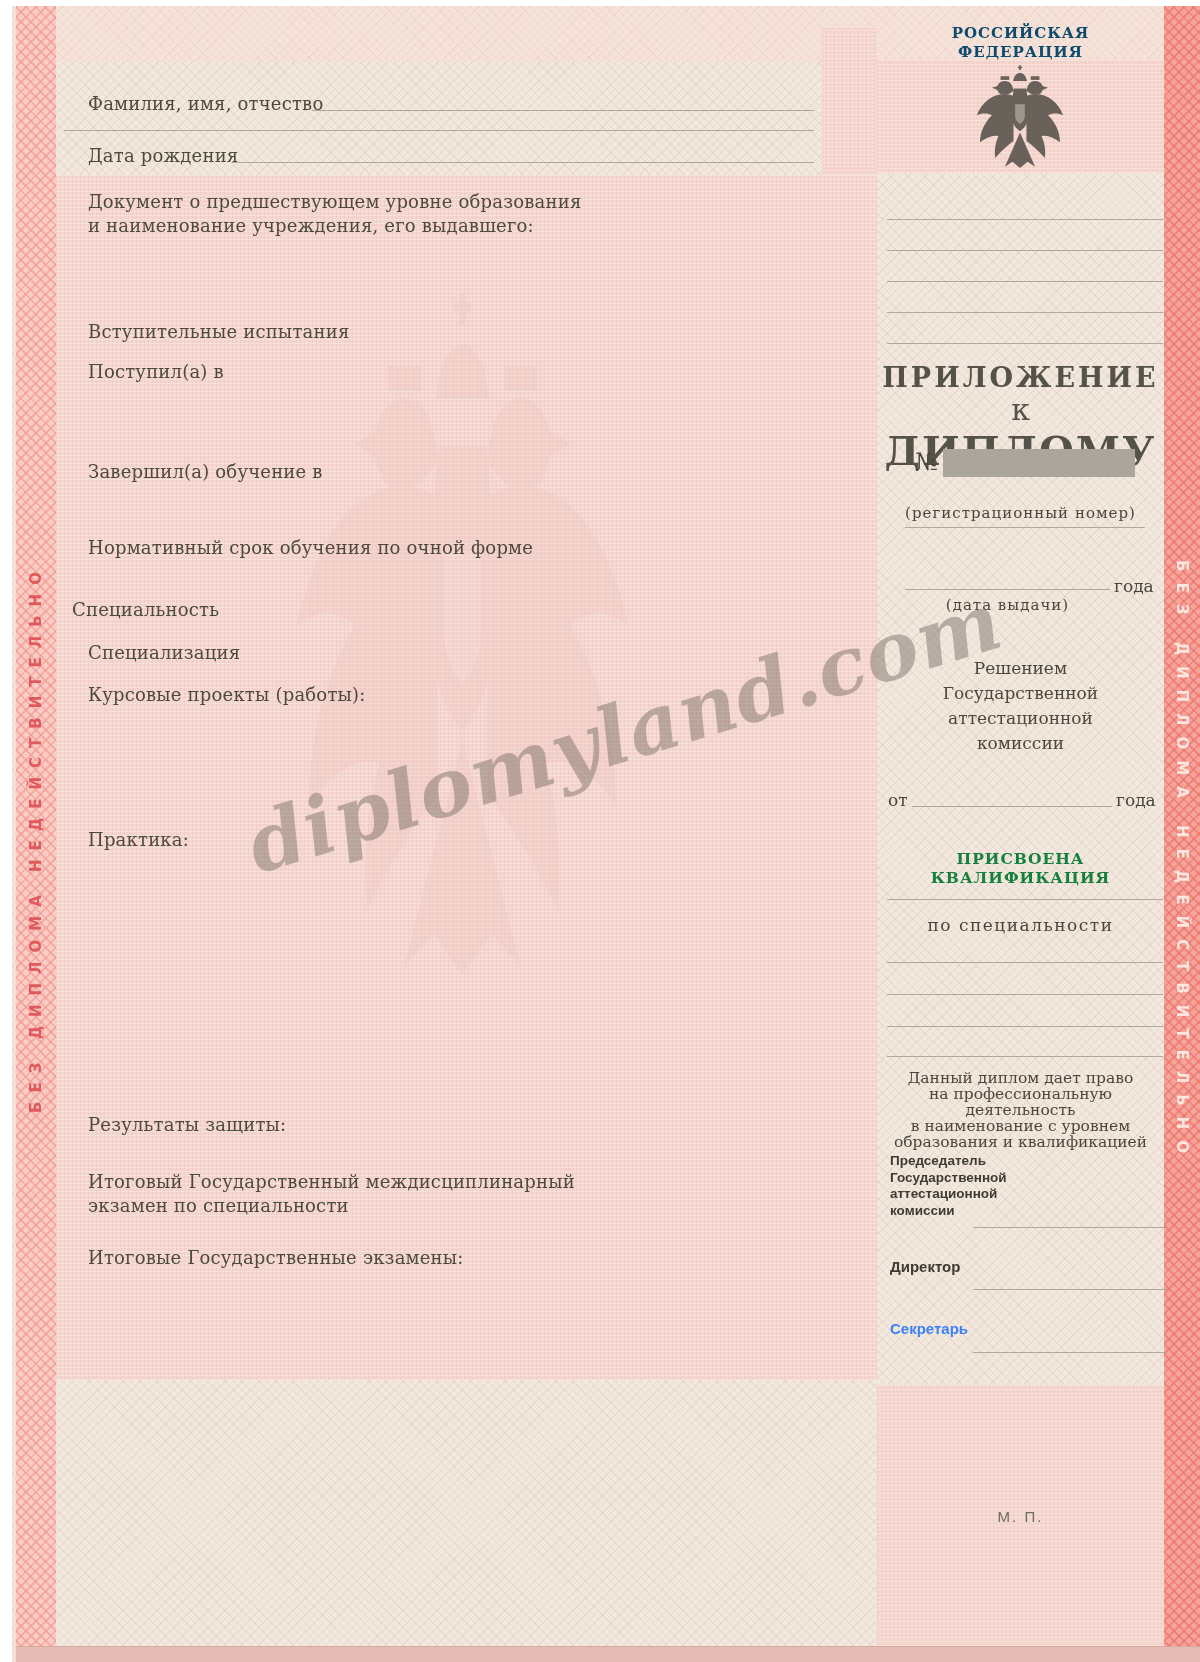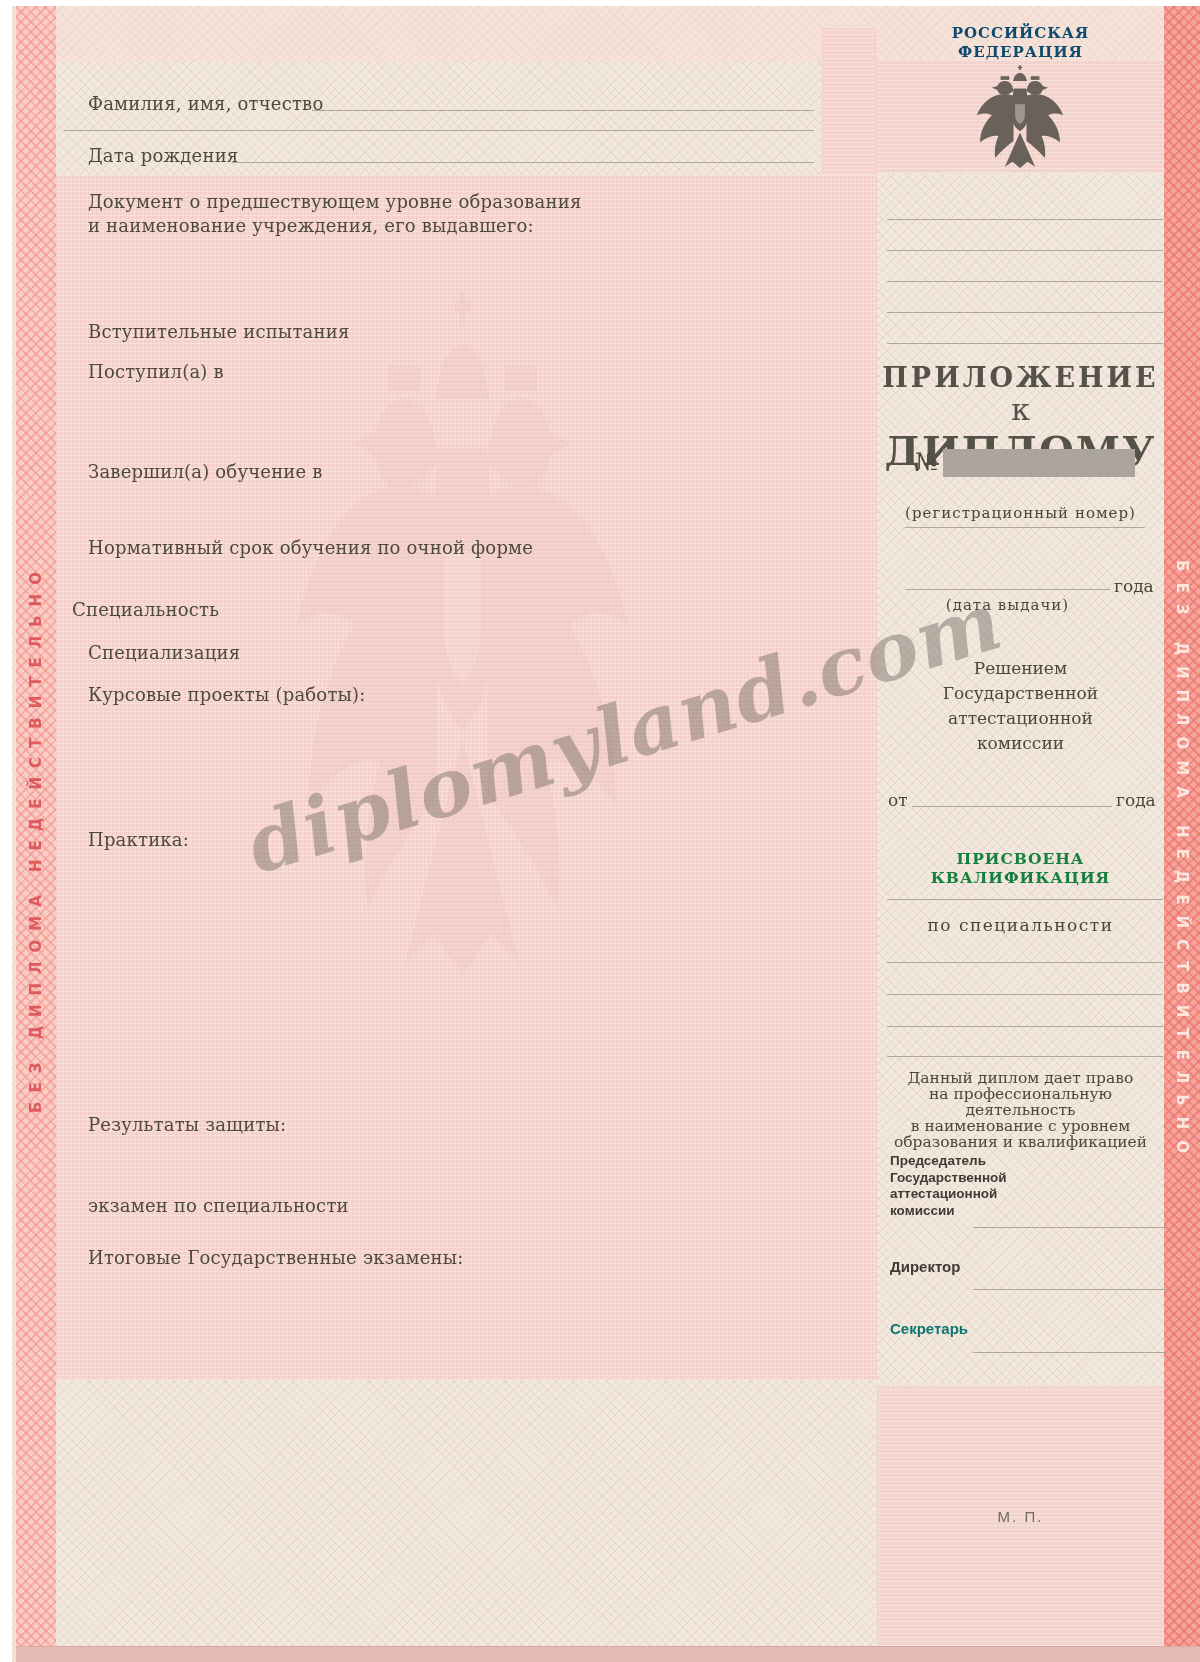--- a/index.html
+++ b/index.html
@@ -93,20 +93,21 @@
   <div class="lbl" style="left:88px;top:214px;">и наименование учреждения, его выдавшего:</div>
   <div class="lbl" style="left:88px;top:320px;">Вступительные испытания</div>
   <div class="lbl" style="left:88px;top:360px;">Поступил(а) в</div>
   <div class="lbl" style="left:88px;top:460px;">Завершил(а) обучение в</div>
   <div class="lbl" style="left:88px;top:536px;">Нормативный срок обучения по очной форме</div>
   <div class="lbl" style="left:72px;top:598px;">Специальность</div>
   <div class="lbl" style="left:88px;top:641px;">Специализация</div>
   <div class="lbl" style="left:88px;top:683px;">Курсовые проекты (работы):</div>
   <div class="lbl" style="left:88px;top:828px;">Практика:</div>
   <div class="lbl" style="left:88px;top:1113px;">Результаты защиты:</div>
+  <div class="lbl" style="left:88px;top:1170px;">Итоговый Государственный междисциплинарный</div>
   <div class="lbl" style="left:88px;top:1194px;">экзамен по специальности</div>
   <div class="lbl" style="left:88px;top:1246px;">Итоговые Государственные экзамены:</div>
 
   <div class="rtext center" style="left:877px;top:24px;width:287px;font-size:15px;font-weight:bold;letter-spacing:1px;line-height:19px;color:#0c4a6e;">
     <div>РОССИЙСКАЯ</div>
     <div>ФЕДЕРАЦИЯ</div>
   </div>
 
   <svg style="position:absolute;left:966px;top:64px;opacity:.88;" width="108" height="110" viewBox="0 0 100 90" preserveAspectRatio="none" fill="#56524a">
     <path d="M49.2 1 h1.6 v4 h-1.6 z M48 2.2 h4 v1.2 h-4 z M45 10 q5 -5.5 10 0 l1.5 4 h-13 z"></path>
@@ -173,18 +174,18 @@
     <div>Председатель</div>
     <div>Государственной</div>
     <div>аттестационной</div>
     <div>комиссии</div>
   </div>
   <div class="rline" style="left:973px;top:1227px;width:194px;"></div>
 
   <div class="rtext sans" style="left:890px;top:1258px;font-size:15px;font-weight:bold;color:#3e3b33;">Директор</div>
   <div class="rline" style="left:973px;top:1289px;width:194px;"></div>
 
-  <div class="rtext sans" style="left:890px;top:1320px;font-size:15px;font-weight:bold;color:#0f766e;">Секретарь</div>
+  <div class="rtext sans" style="left:890px;top:1320px;font-size:15px;font-weight:bold;color:#3b82f6;">Секретарь</div>
   <div class="rline" style="left:973px;top:1352px;width:194px;"></div>
 
   <div class="rtext sans center" style="left:877px;top:1508px;width:287px;font-size:15px;letter-spacing:2px;color:#6e6a64;">М. П.</div>
 
 </div>
 
 </body></html>

